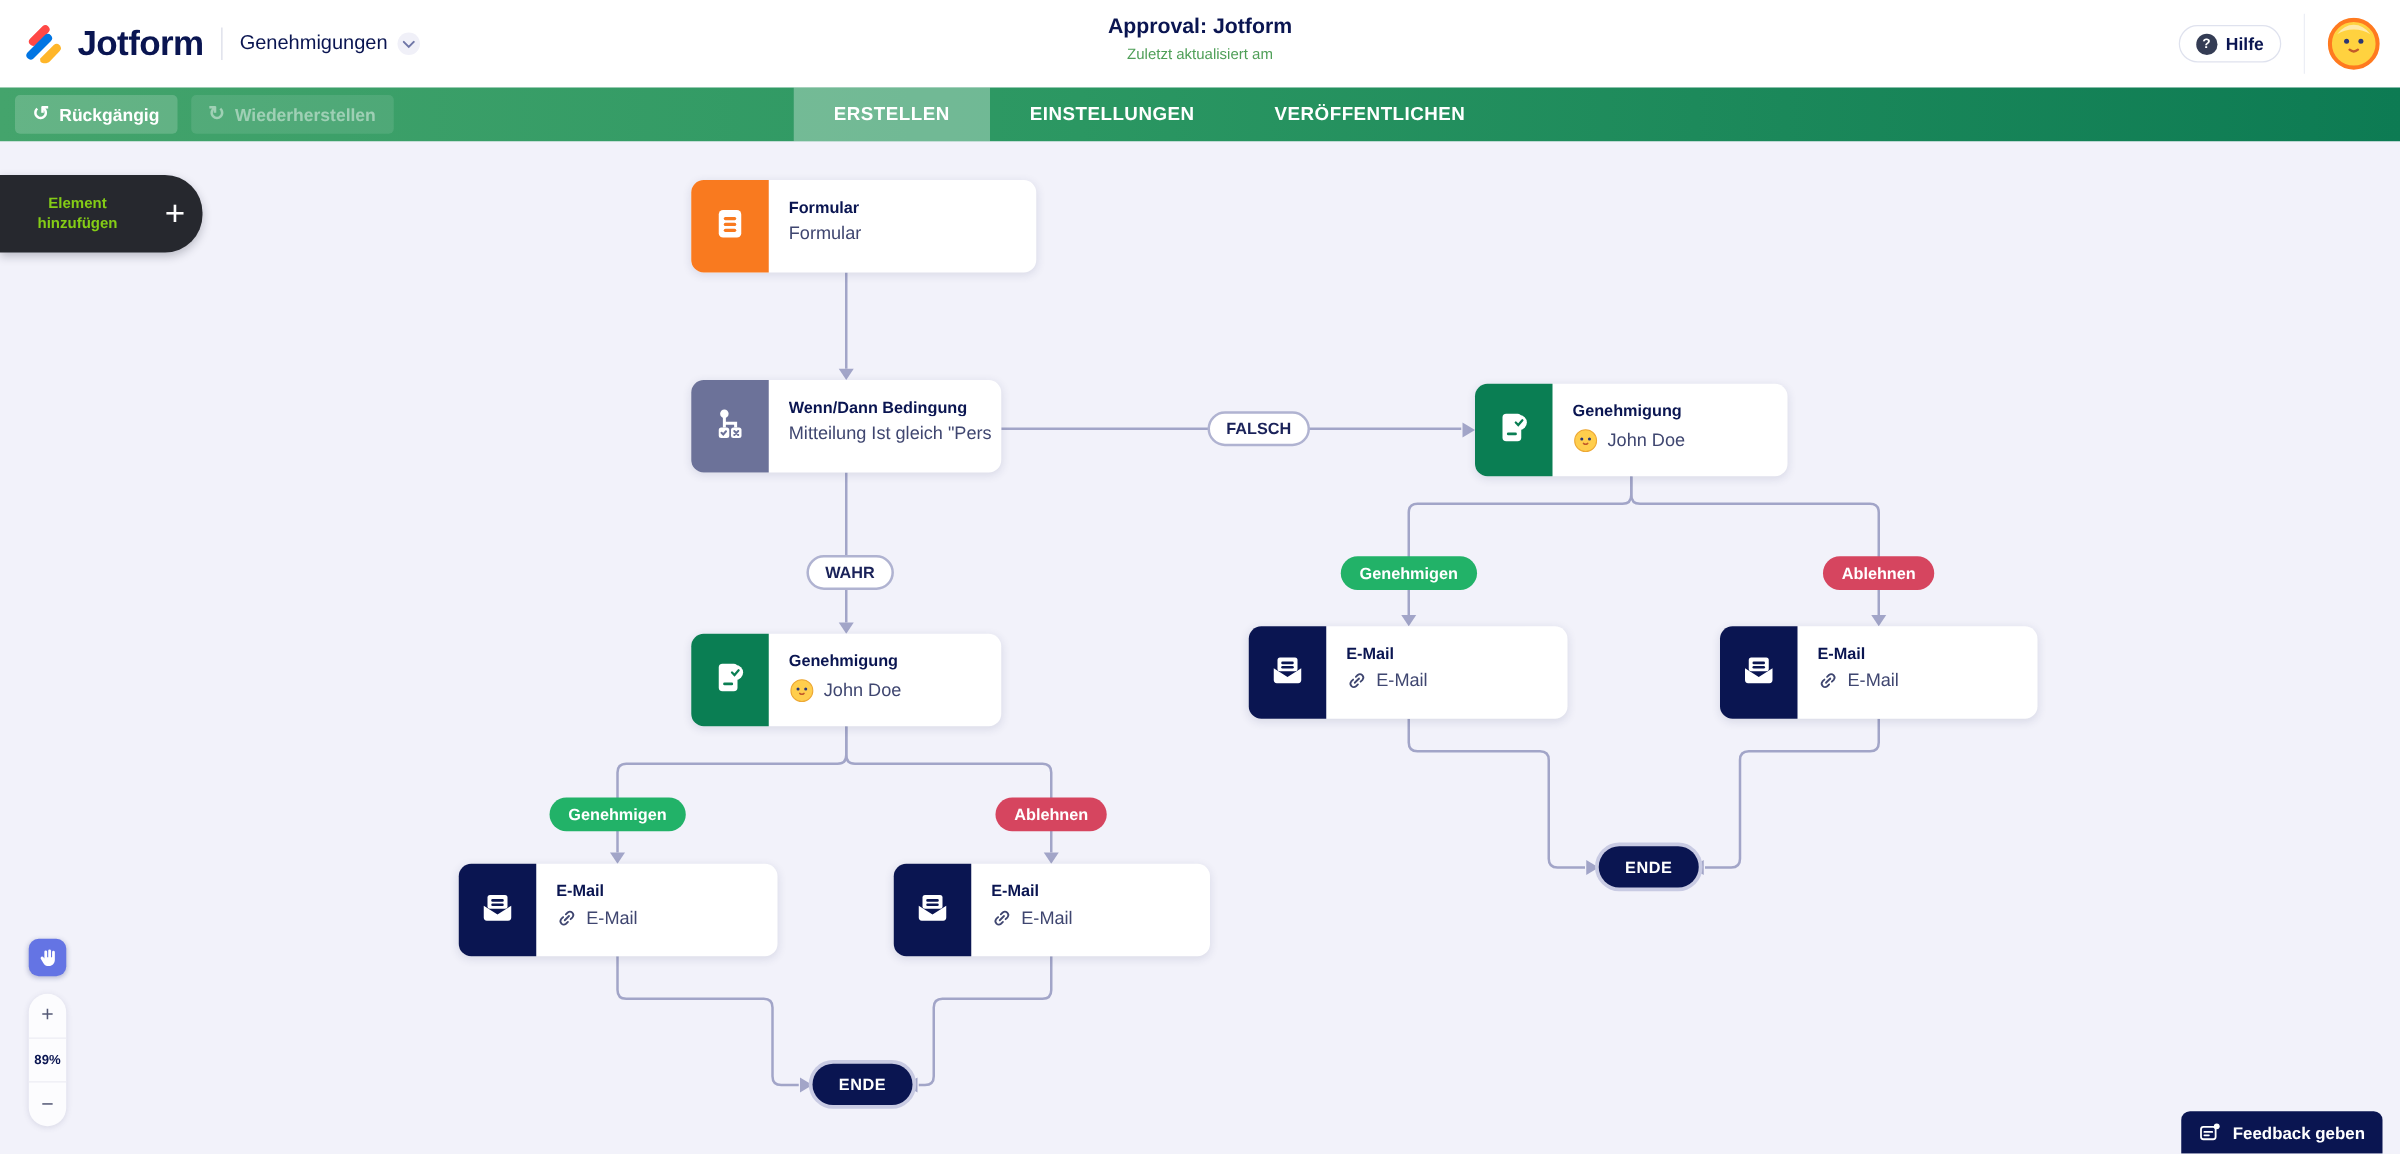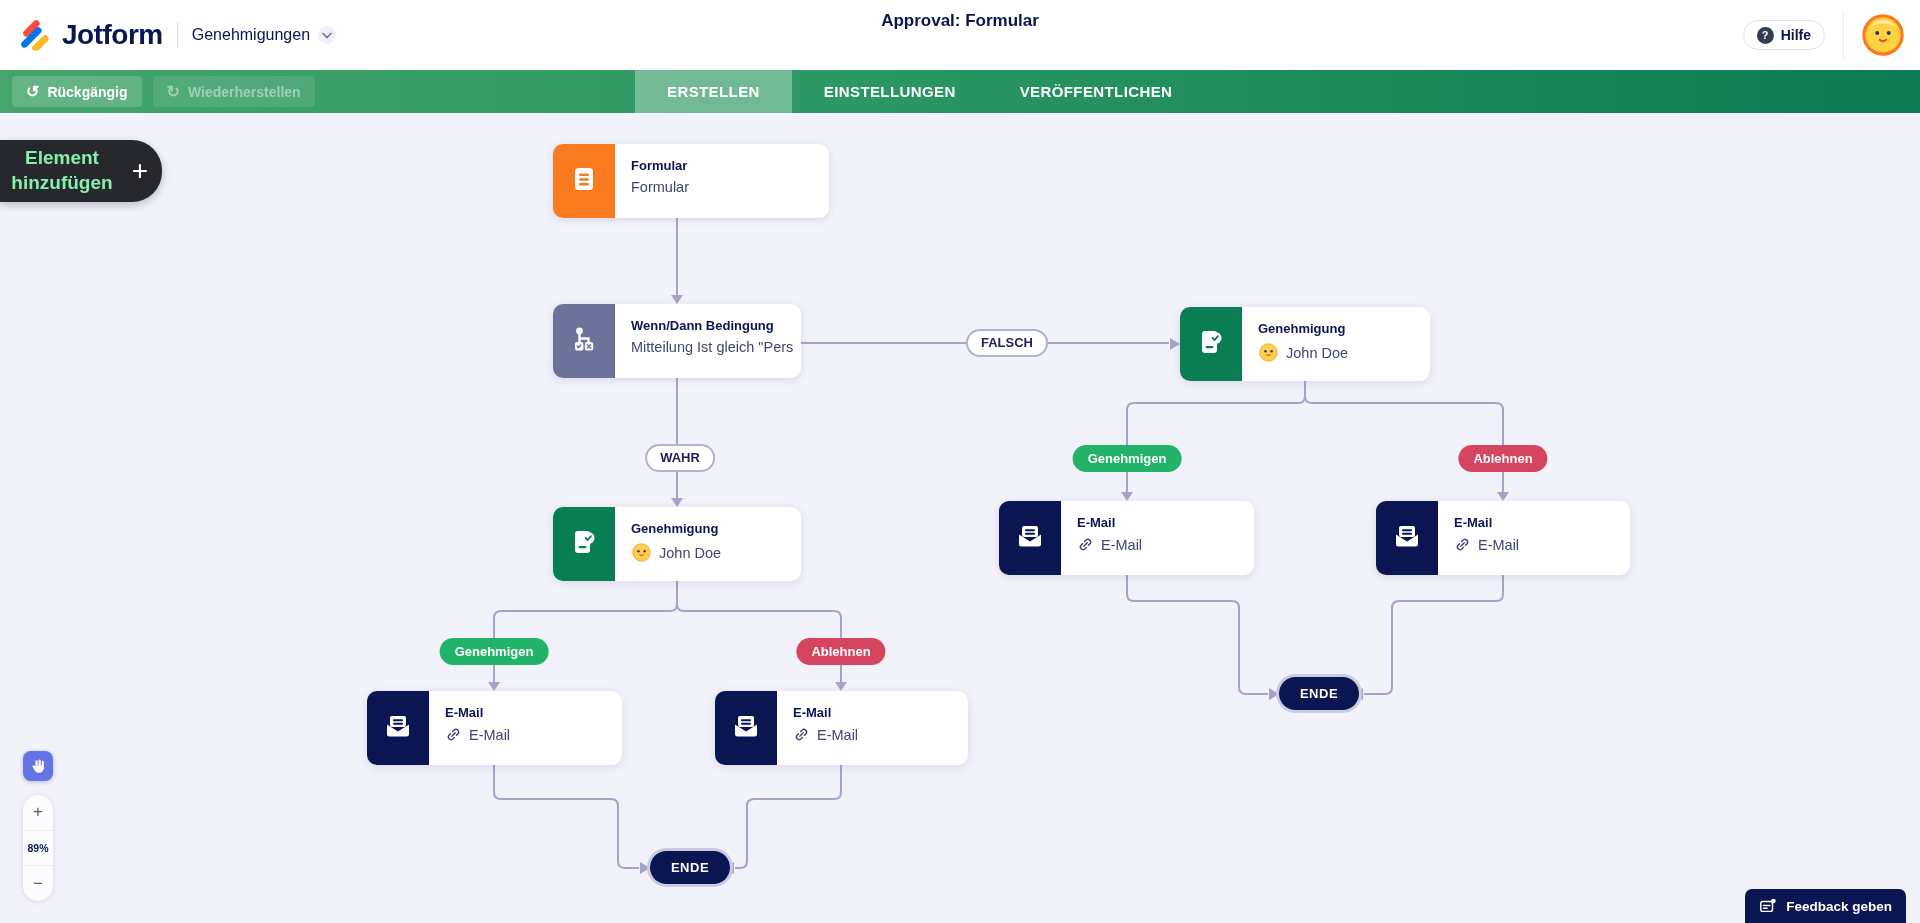--- a/index.html
+++ b/index.html
@@ -34,21 +34,21 @@
   .tb-ico { font-size:16px; line-height:1; }
   .tabs { position:absolute; left:635px; top:0; height:30px; display:flex; }
   .tab { height:43px; display:flex; align-items:center; padding:0 32px; color:#ffffff; font-size:15px; font-weight:bold; letter-spacing:0.4px; cursor:pointer; }
   .tab.active { background:rgba(255,255,255,0.32); }
 
   
   .canvas { position:absolute; left:0; top:113px; width:1920px; height:810px; background:#f2f2fa; overflow:hidden; }
   .wires { position:absolute; left:0; top:0; z-index:1; pointer-events:none; }
 
   .add-panel { position:absolute; left:0; top:27px; width:162px; height:62px; background:#26282e; border-radius:0 30px 30px 0; display:flex; align-items:center; z-index:5; cursor:pointer; box-shadow:0 3px 8px rgba(20,24,45,0.25); }
-  .add-label { flex:1; color:#86efac; font-size:19px; font-weight:bold; text-align:center; line-height:1.3; padding-left:6px; }
+  .add-label { flex:1; color:#84cc16; font-size:12px; font-weight:bold; text-align:center; line-height:1.3; padding-left:6px; }
   .add-plus { width:44px; color:#fff; font-size:28px; font-weight:200; text-align:center; }
 
   .node { position:absolute; height:74px; background:#ffffff; border-radius:10px; box-shadow:0 2px 8px rgba(37,45,91,0.12); display:flex; z-index:2; cursor:pointer; }
   .node-icon { width:62px; border-radius:10px 0 0 10px; display:flex; align-items:center; justify-content:center; flex-shrink:0; }
   .node-body { flex:1; padding:14px 8px 0 16px; overflow:hidden; }
   .node-title { font-size:13px; font-weight:bold; color:#0a1551; margin-bottom:6px; white-space:nowrap; overflow:hidden; }
   .node-sub { font-size:14.5px; color:#3f4670; white-space:nowrap; overflow:hidden; display:flex; align-items:center; gap:7px; }
 
   .pill-label { position:absolute; transform:translate(-50%,-50%); height:28px; line-height:24px; padding:0 13px; background:#fff; border:2px solid #b0b3d1; border-radius:15px; font-size:13px; font-weight:600; color:#1a2259; z-index:3; }
   .badge { position:absolute; transform:translateX(-50%); height:27px; line-height:27px; padding:0 15px; border-radius:14px; color:#fff; font-size:13px; font-weight:bold; z-index:3; }
@@ -83,21 +83,22 @@
         <span class="workspace-label">Genehmigungen</span>
         <span class="chev-circle">
           <svg width="10" height="7" viewBox="0 0 10 7">
               <path d="M1 1.5 L5 5.5 L9 1.5" stroke="#6f76a7" stroke-width="1.6" fill="none" stroke-linecap="round"></path>
             </svg>
         </span>
       </div>
     </div>
 
     <div class="header-center">
-      <div class="doc-title">Approval: Formular</div>
+      <div class="doc-title">Approval: Jotform</div>
+      <div class="doc-subtitle">Zuletzt aktualisiert am</div>
     </div>
 
     <div class="header-right">
       <div class="help-btn">
         <span class="q-circle">?</span>
         <span class="help-label">Hilfe</span>
       </div>
       <div class="hdr-vline"></div>
       <svg class="avatar" viewBox="0 0 44 44">
         <circle cx="22" cy="22" r="20" fill="#ffd23f" stroke="#ff7a1f" stroke-width="3.4"></circle>

